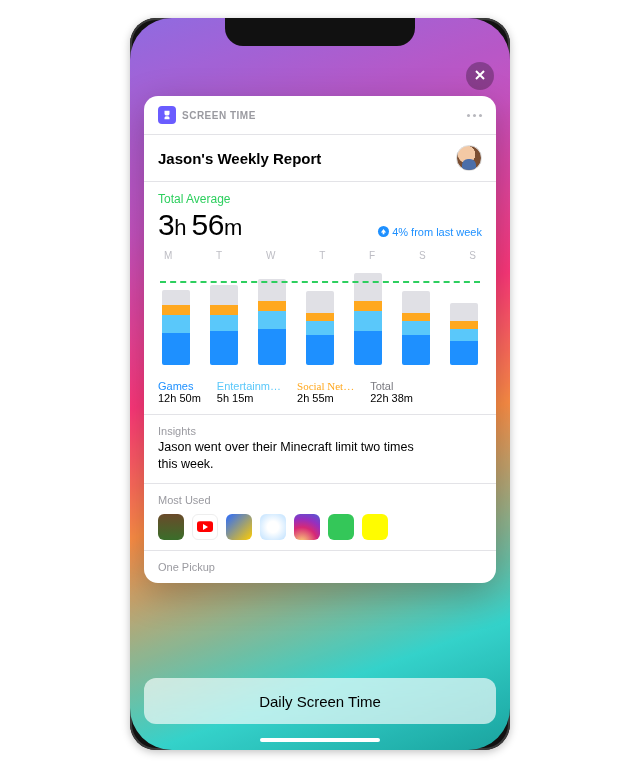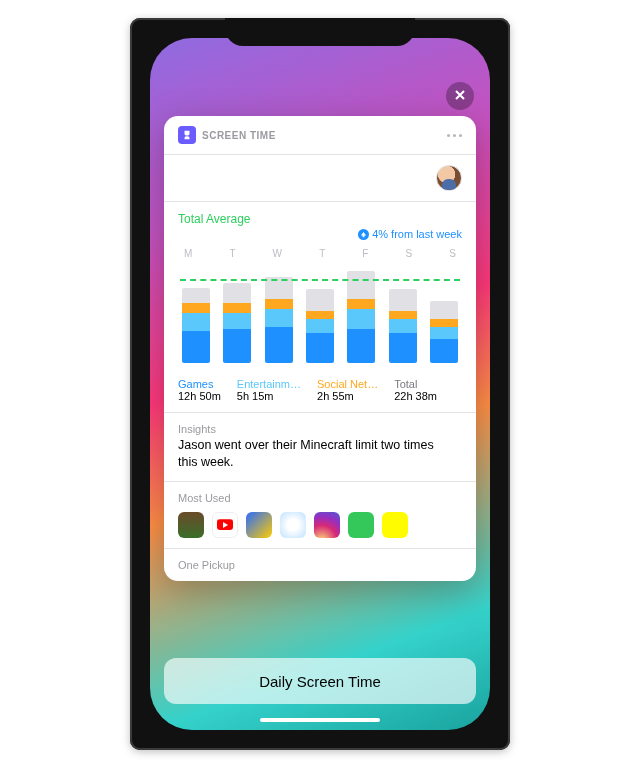--- a/index.html
+++ b/index.html
@@ -11,22 +11,22 @@
     align-items: center;
     justify-content: center;
     -webkit-font-smoothing: antialiased;
   }
 
   
   .phone {
     width: 380px;
     height: 732px;
     background: #111;
-    border-radius: 10px;
-    padding: 20px;
+    border-radius: 26px;
+    padding: 0;
     box-shadow: 0 2px 8px rgba(0,0,0,.25), inset 0 0 0 2px #3a3a3a;
     position: relative;
   }
   .screen {
     width: 100%;
     height: 100%;
     border-radius: 42px;
     overflow: hidden;
     position: relative;
     background: linear-gradient(160deg,#8a63e0 0%,#c249bc 25%,#ff2e74 45%,#ff8a3d 60%,#2ad0c8 85%,#0e9e9a 100%);
@@ -119,21 +119,21 @@
     position:absolute; left:2px; right:2px;
     border-top:2px dashed #2dcf5e;
   }
   .bar { width:28px; display:flex; flex-direction:column-reverse; border-radius:2px; overflow:hidden;}
   .seg1{background:#1e90ff;} .seg2{background:#5ac8fa;} .seg3{background:#ffa81f;} .seg4{background:#e0e0e5;}
 
   .legend { display:flex; gap:16px; margin-top:10px; font-size:11px; }
   .legend .item .lab { font-weight:500; }
   .legend .item.games .lab{color:#1e90ff;}
   .legend .item.ent .lab{color:#5ac8fa;}
-  .legend .item.soc .lab{color:#ffa81f;}
+  .legend .item.soc .lab{color:#ffa81f;font-family:Liberation Serif, serif;}
   .legend .item.total .lab{color:#7a7a80;}
   .legend .item .val{color:#000;}
 
   .insight-lab,.mu-lab,.stat-lab { color:#9a9aa0; font-size:11px; }
   .insight-txt { font-size:12.5px; line-height:1.35; margin-top:2px; max-width:260px;}
 
   .mu-icons { display:flex; gap:8px; margin-top:8px; }
   .mu-icons .i { width:26px;height:26px;border-radius:6px; }
   .i-mc{background:linear-gradient(#6a4a2a,#3a6e2a);} 
   .i-yt{background:#fff;border:1px solid #eee;display:flex;align-items:center;justify-content:center;}
@@ -191,26 +191,30 @@
         <span class="hdr-title">SCREEN TIME</span>
         <span class="spacer"></span>
         <span class="more-dots">
             <span></span>
             <span></span>
             <span></span>
           </span>
       </div>
 
       <div class="sec title-row">
+        <h2>Jason's Weekly Report</h2>
         <span class="avatar"></span>
       </div>
 
       <div class="sec">
         <div class="avg-label">Total Average</div>
         <div class="avg-row">
+          <div class="avg-val">
+            <span>3</span><span class="u">h&nbsp;</span><span>56</span><span class="u">m</span>
+          </div>
           <div class="trend">
             <span class="arrow">
               <svg viewBox="0 0 8 8">
                   <path d="M4 1 L7 5 H5 V7 H3 V5 H1 Z"></path>
                 </svg>
             </span>
             <span>4% from last week</span>
           </div>
         </div>
 

